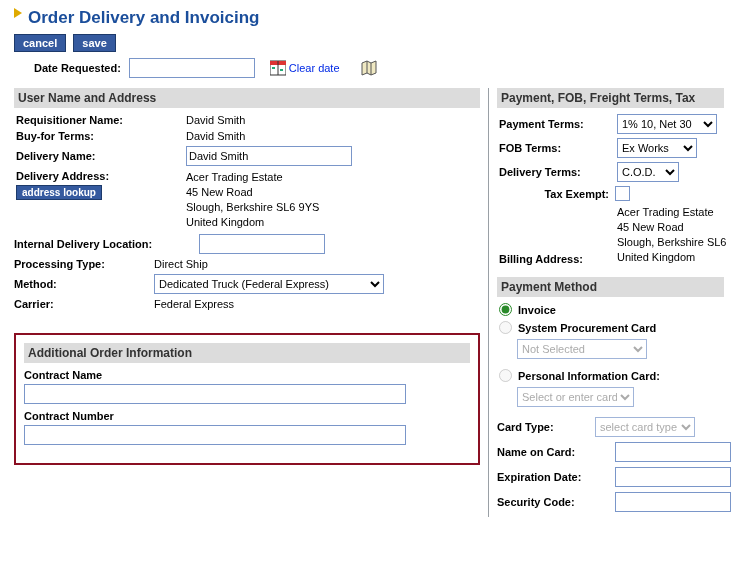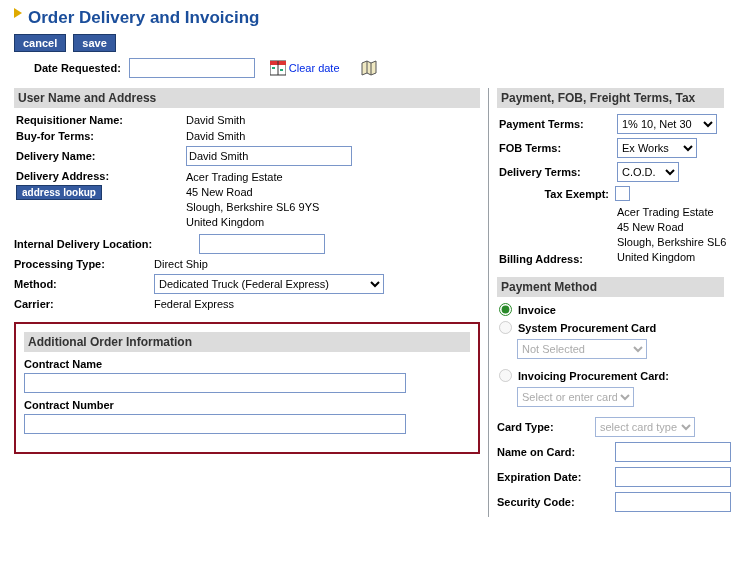--- a/index.html
+++ b/index.html
@@ -27,21 +27,21 @@
   .ico{width:16px;height:16px;display:inline-block;margin:0 3px}
   .ico svg{display:block}
   .link{color:#0029e5;cursor:pointer}
   .addr{line-height:15px}
   .small-btn{display:inline-block;background:#355a9f;color:#fff;font-weight:bold;font-size:10px;padding:1px 5px;border:1px solid #1d3a6b;cursor:pointer}
   .radio-row{display:flex;align-items:center;margin:5px 0}
   input[type=radio]{margin:0 6px 0 2px}
   .radio-lbl{font-weight:bold}
   .indent{margin-left:20px}
   .muted-select{color:#888}
-  .highlight-box{border:2px solid #8a0f22;padding:8px 8px 18px 8px;margin-top:12px}
+  .highlight-box{border:2px solid #8a0f22;padding:8px 8px 18px 8px;margin-top:23px}
   .highlight-box .section-hdr{margin-top:0}
   .field-label{font-weight:bold;margin:6px 0 3px 0}
   .wide-input{width:376px}
   .chk{width:13px;height:13px;border:1px solid #7a96c9;display:inline-block}
   .right-field{display:flex;align-items:center;margin:5px 0}
   .right-field .lbl2{flex:0 0 118px;font-weight:bold}
   .right-field input[type=text]{flex:0 0 110px}
 </style>
 </head>
 <body>
@@ -177,21 +177,21 @@
         </div>
 
       <div class="radio-row">
           <input type="radio" name="pm" disabled="" style="">
           <span class="radio-lbl">System Procurement Card</span>
         </div>
       <div class="indent"><select class="muted-select" disabled="" style="width:130px"><option>Not Selected</option></select></div>
 
       <div class="radio-row" style="margin-top:10px">
           <input type="radio" name="pm" disabled="" style="">
-          <span class="radio-lbl">Invoicing Procurement Card:</span>
+          <span class="radio-lbl">Personal Information Card:</span>
         </div>
       <div class="indent"><select class="muted-select" disabled="" style="width:117px"><option>Select or enter card -&gt;</option></select></div>
 
       <div class="right-field indent" style="margin-top:10px">
           <span class="lbl2" style="flex:0 0 98px">Card Type:</span>
           <select class="muted-select" disabled="" style="width:100px"><option>select card type</option></select>
         </div>
       <div class="right-field indent">
           <span class="lbl2">Name on Card:</span>
           <input type="text" disabled="" style="width: 90px;" value="">

